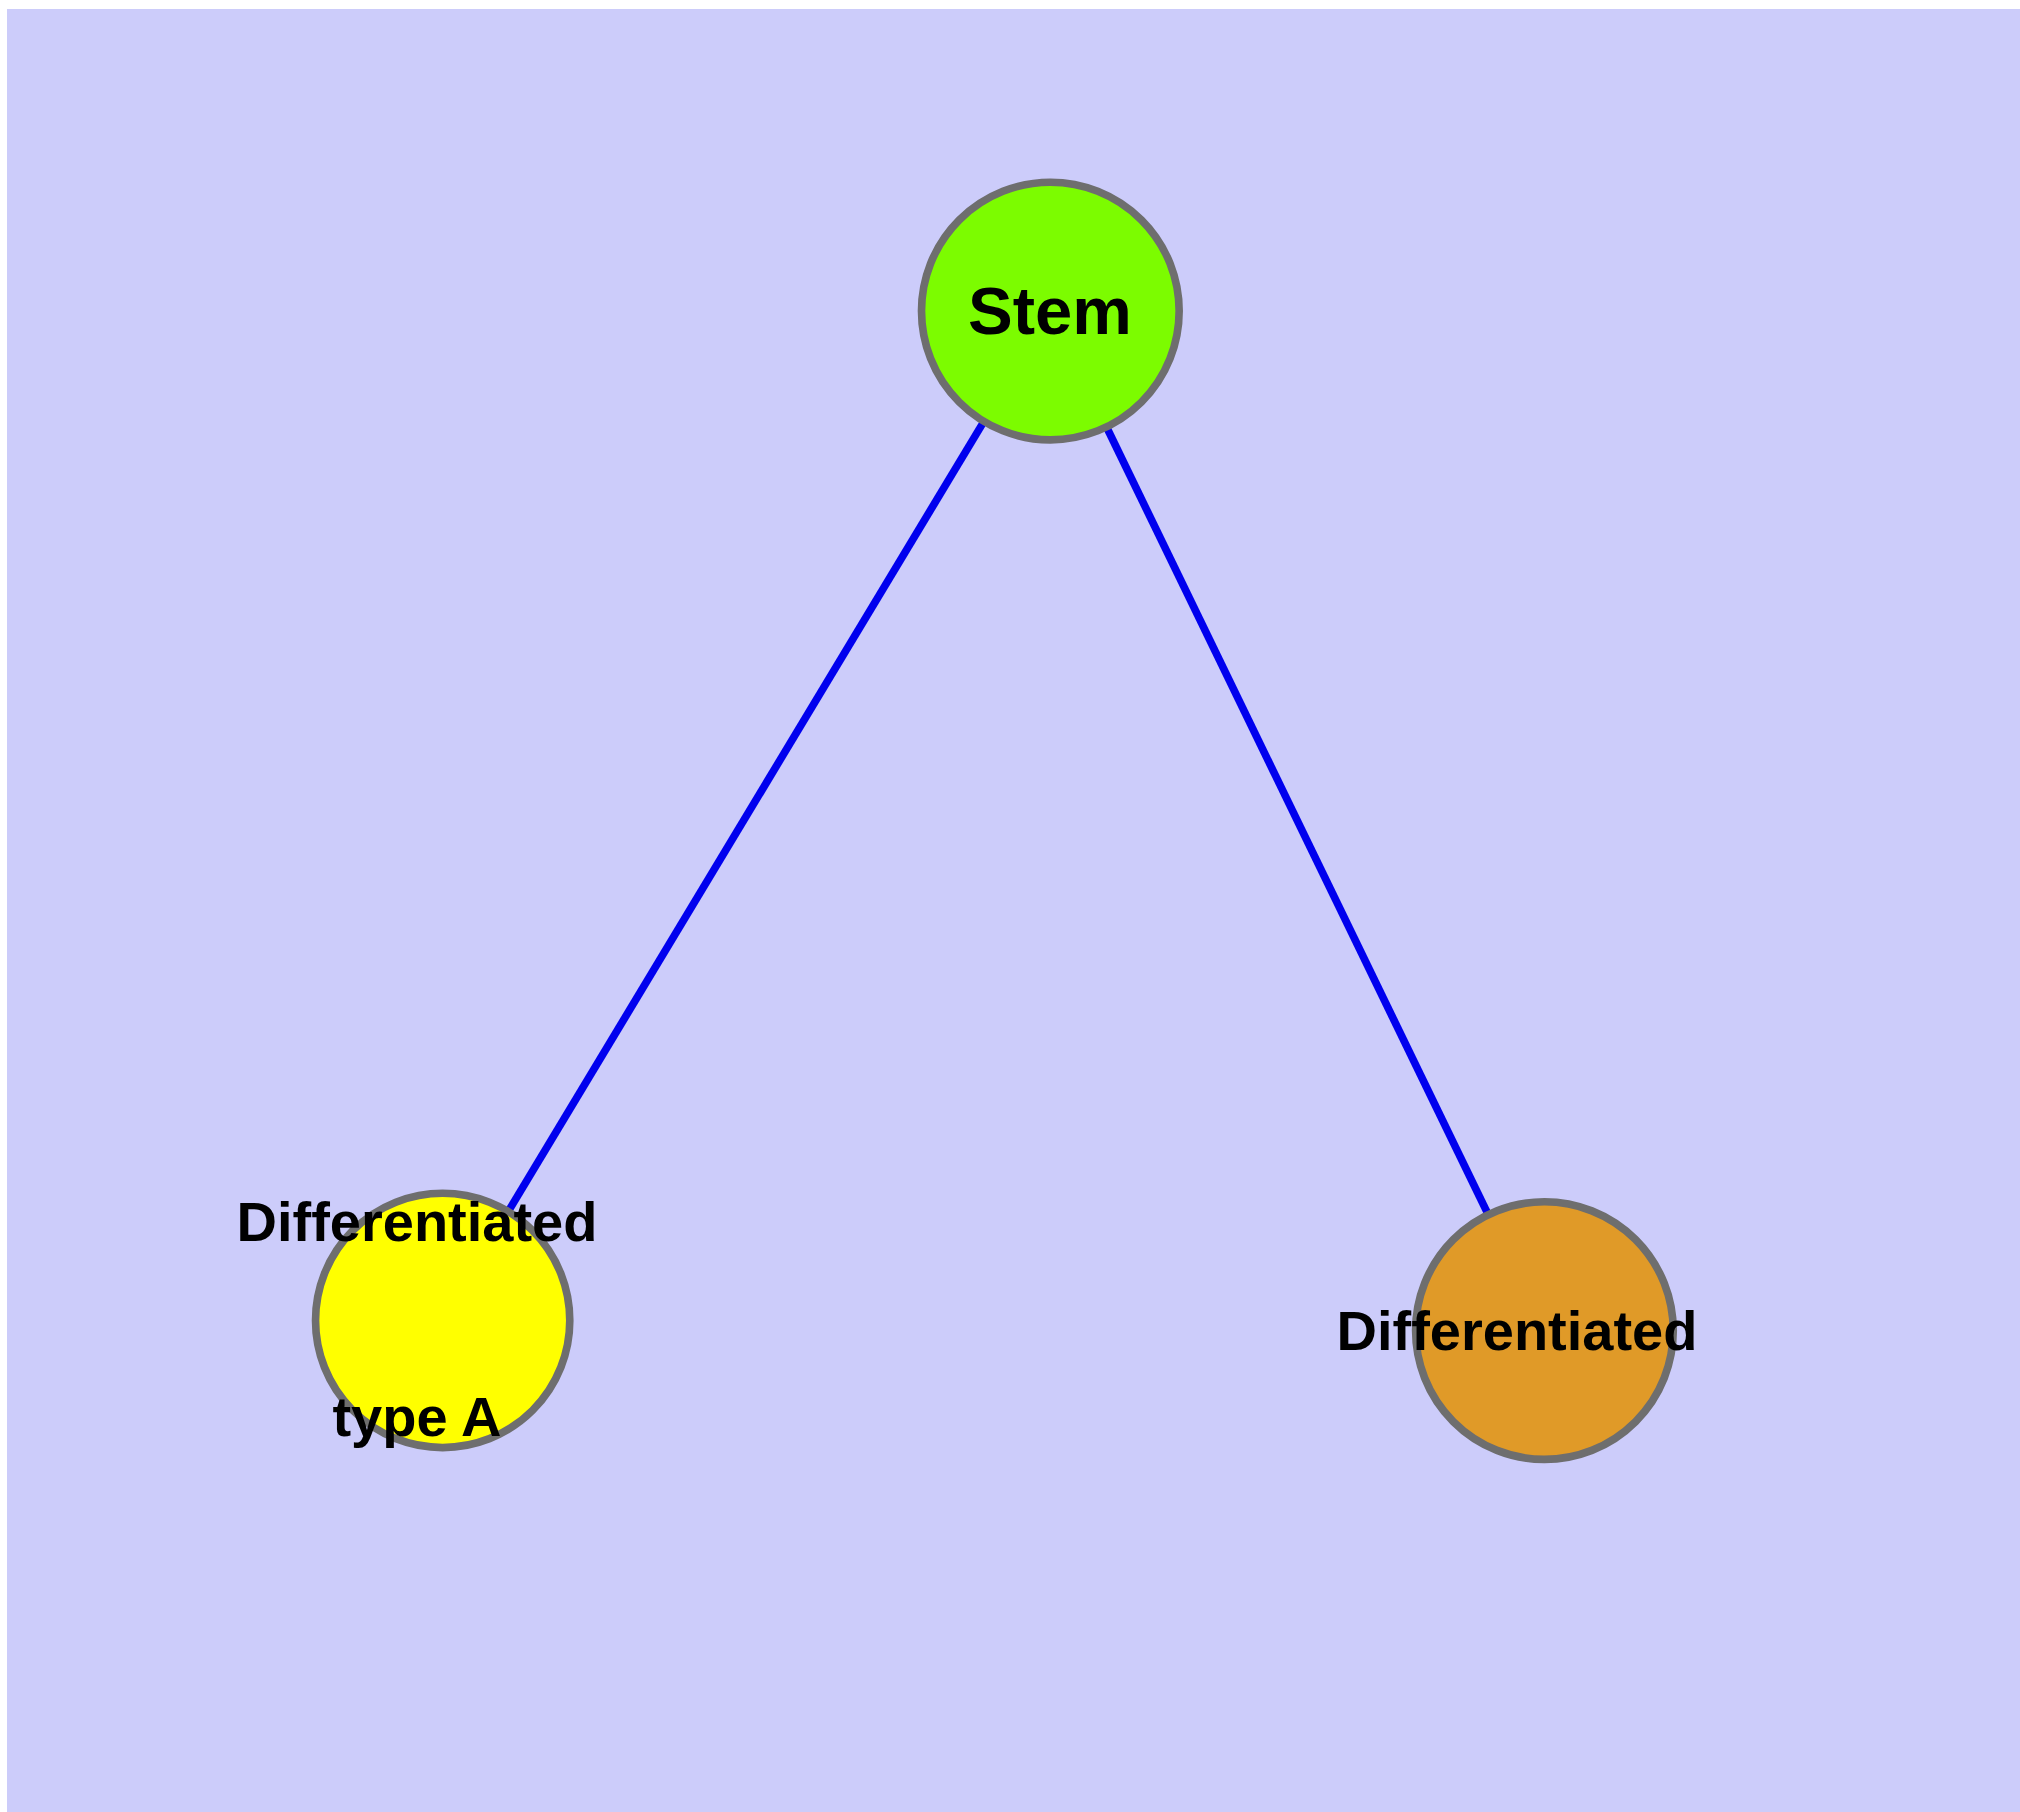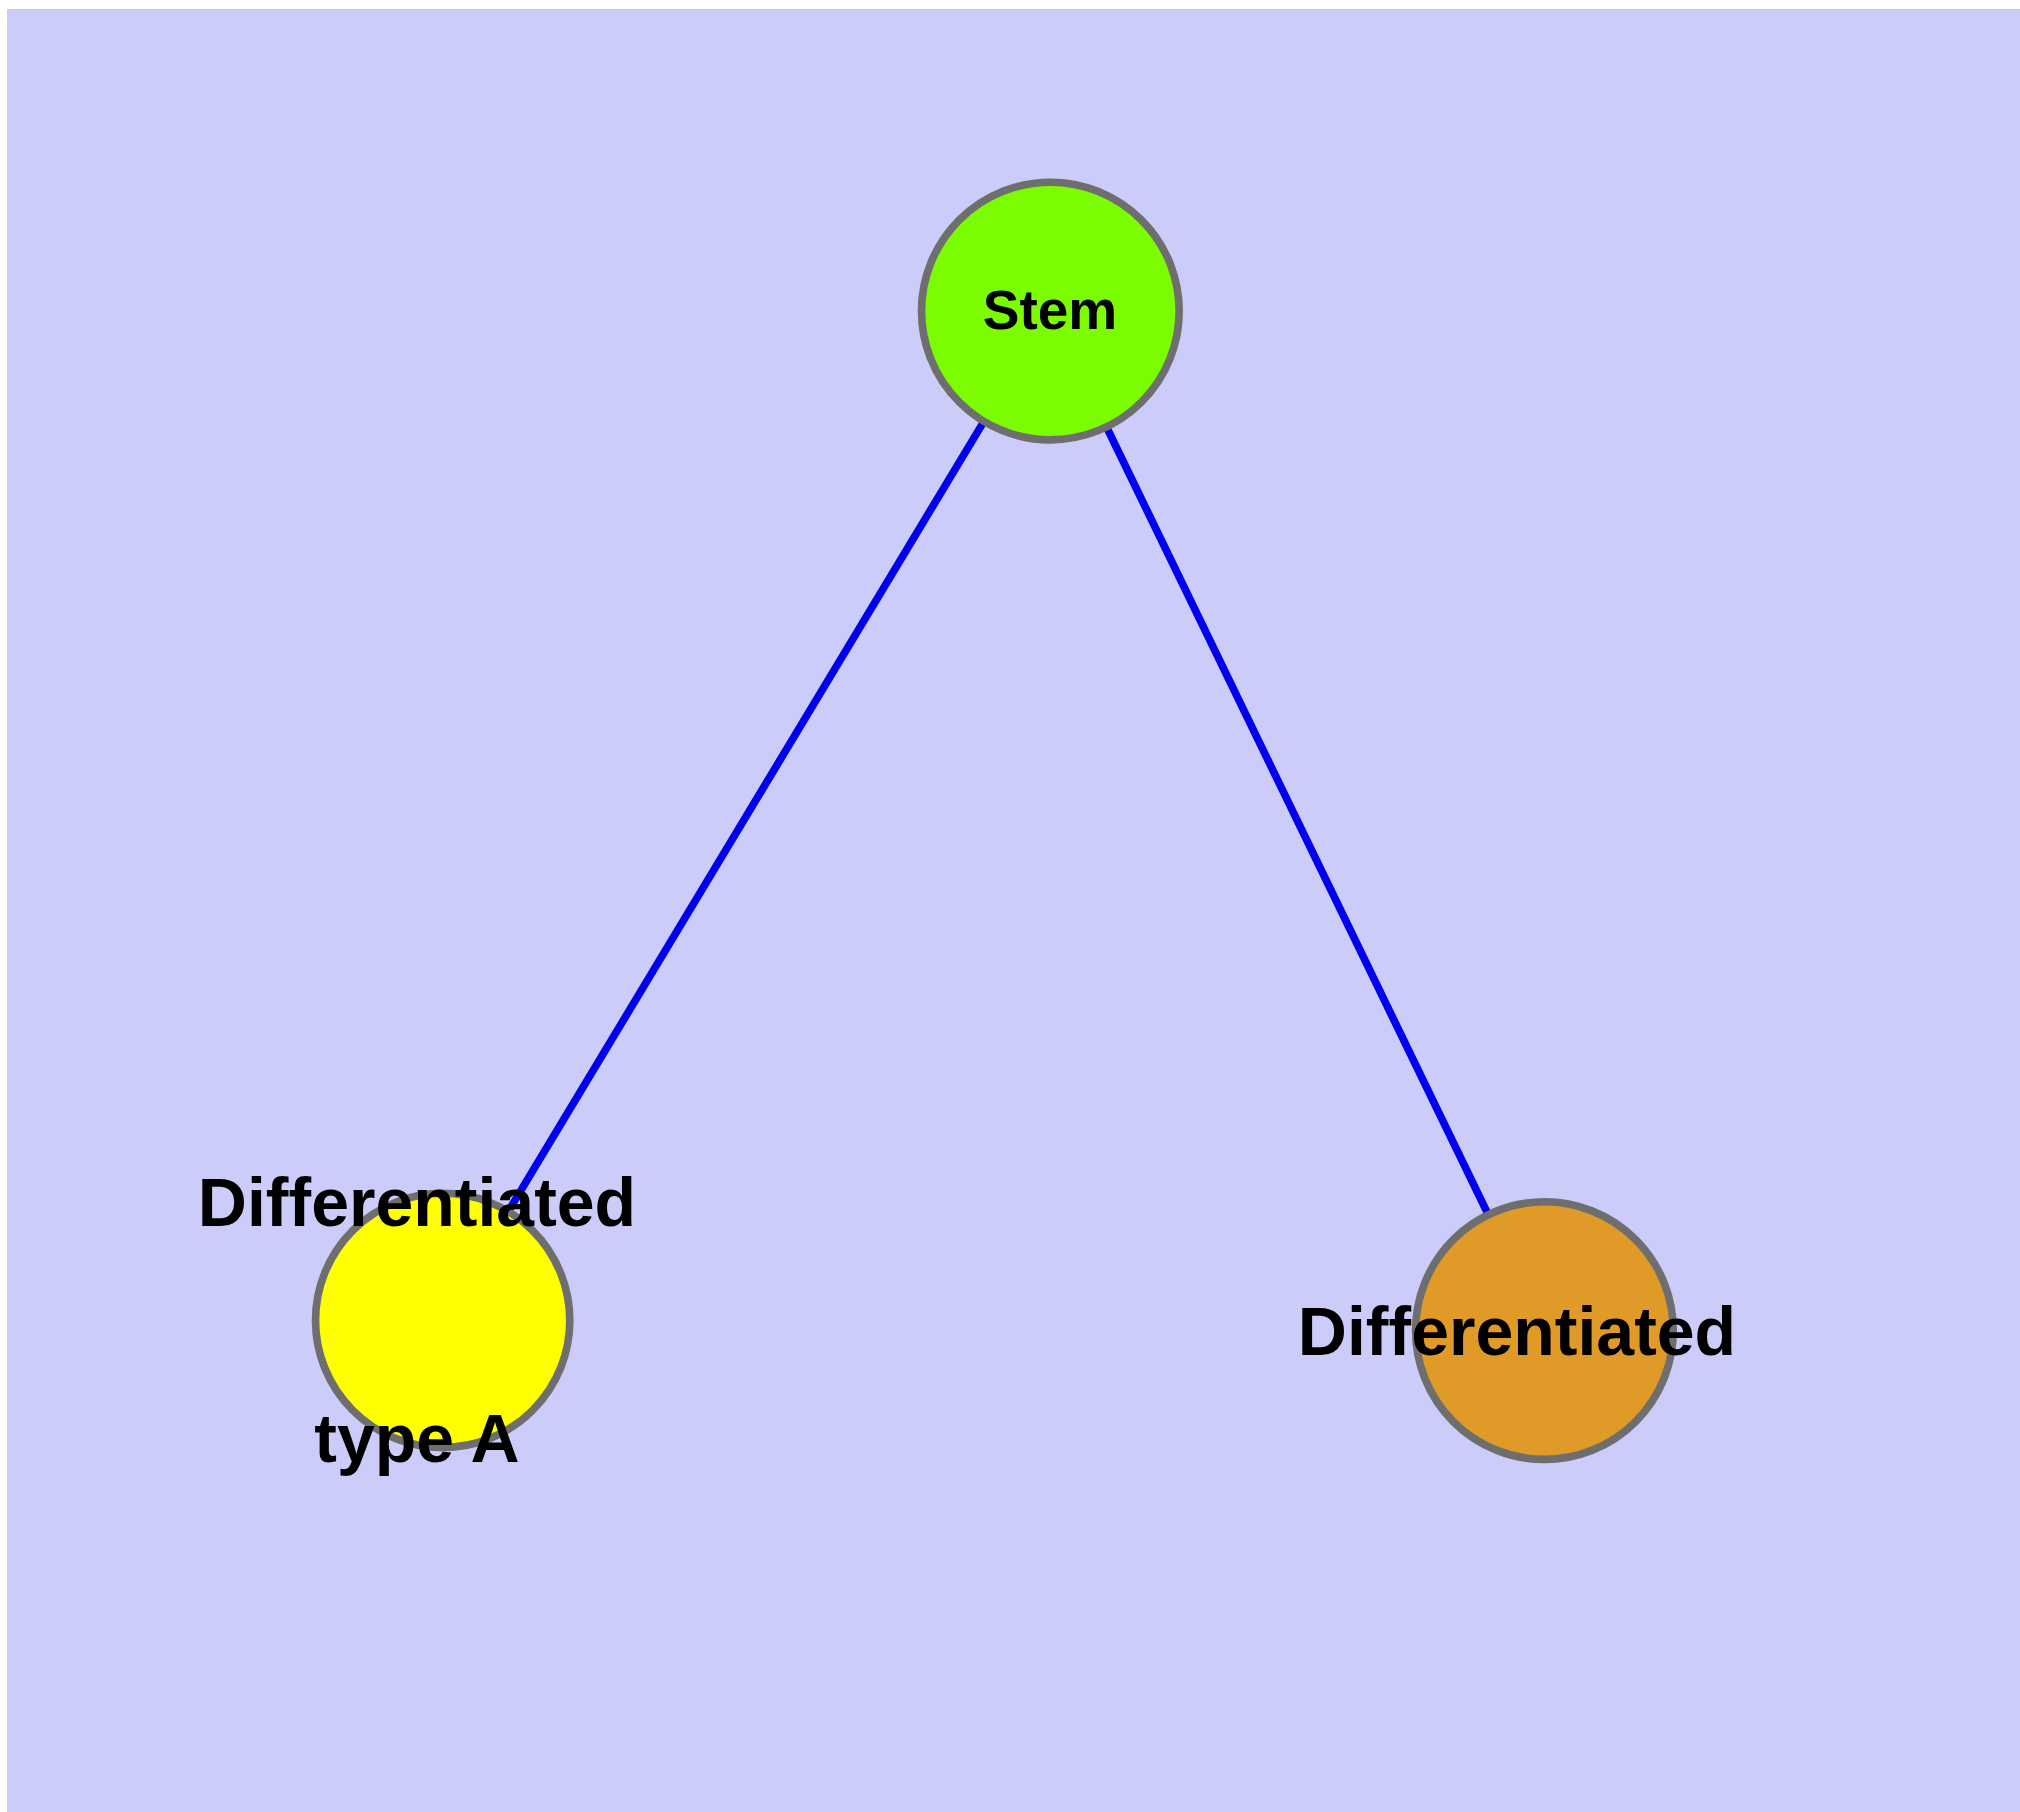--- a/index.html
+++ b/index.html
@@ -35,24 +35,24 @@
     text-align: center;
     color: #000000;
     font-family: "Liberation Sans", sans-serif;
     font-weight: bold;
     line-height: 1.16;
     white-space: pre;
     pointer-events: none;
     transform: translate(-50%, -50%);
   }
   .label-stem {
-    font-size: 55px;
+    font-size: 67px;
   }
   .label-wide {
-    font-size: 68px;
+    font-size: 56px;
   }
 </style>
 </head>
 <body>
 
 <div id="canvas">
   <div id="plot-area" style="background: rgb(204, 204, 250);"></div>
 
   <svg id="graph-svg" viewBox="0 0 2384 2138">
     <g>

